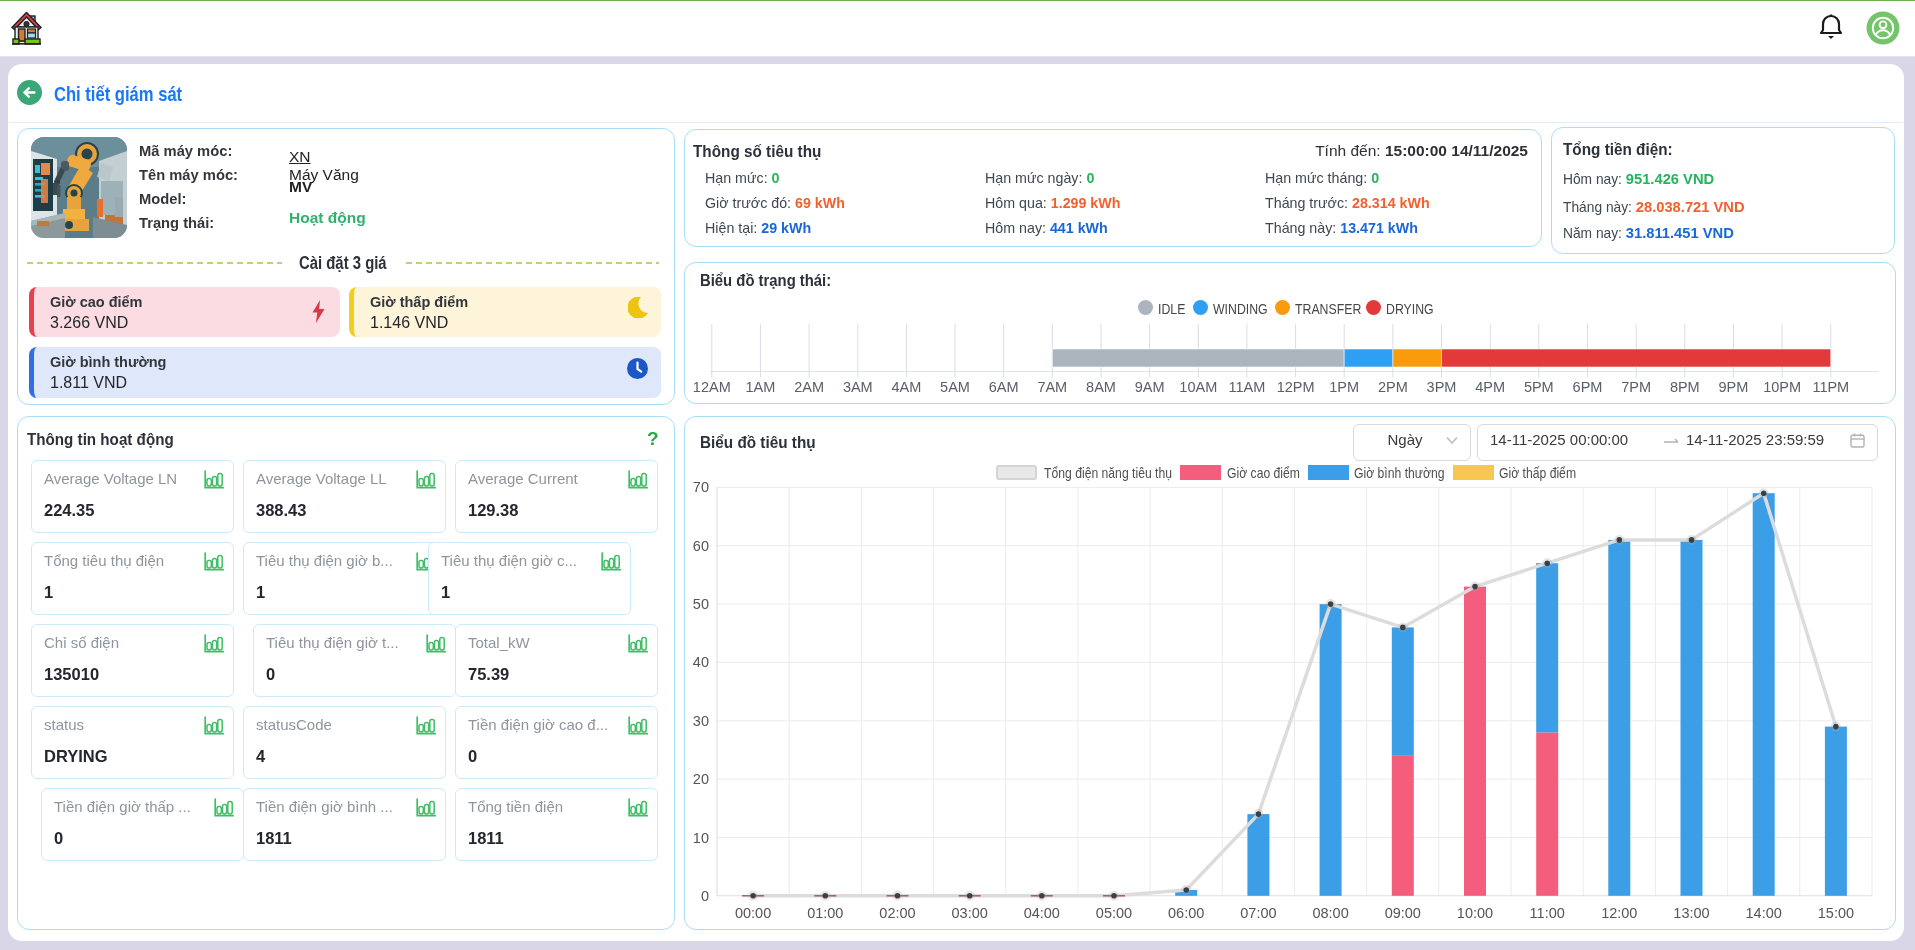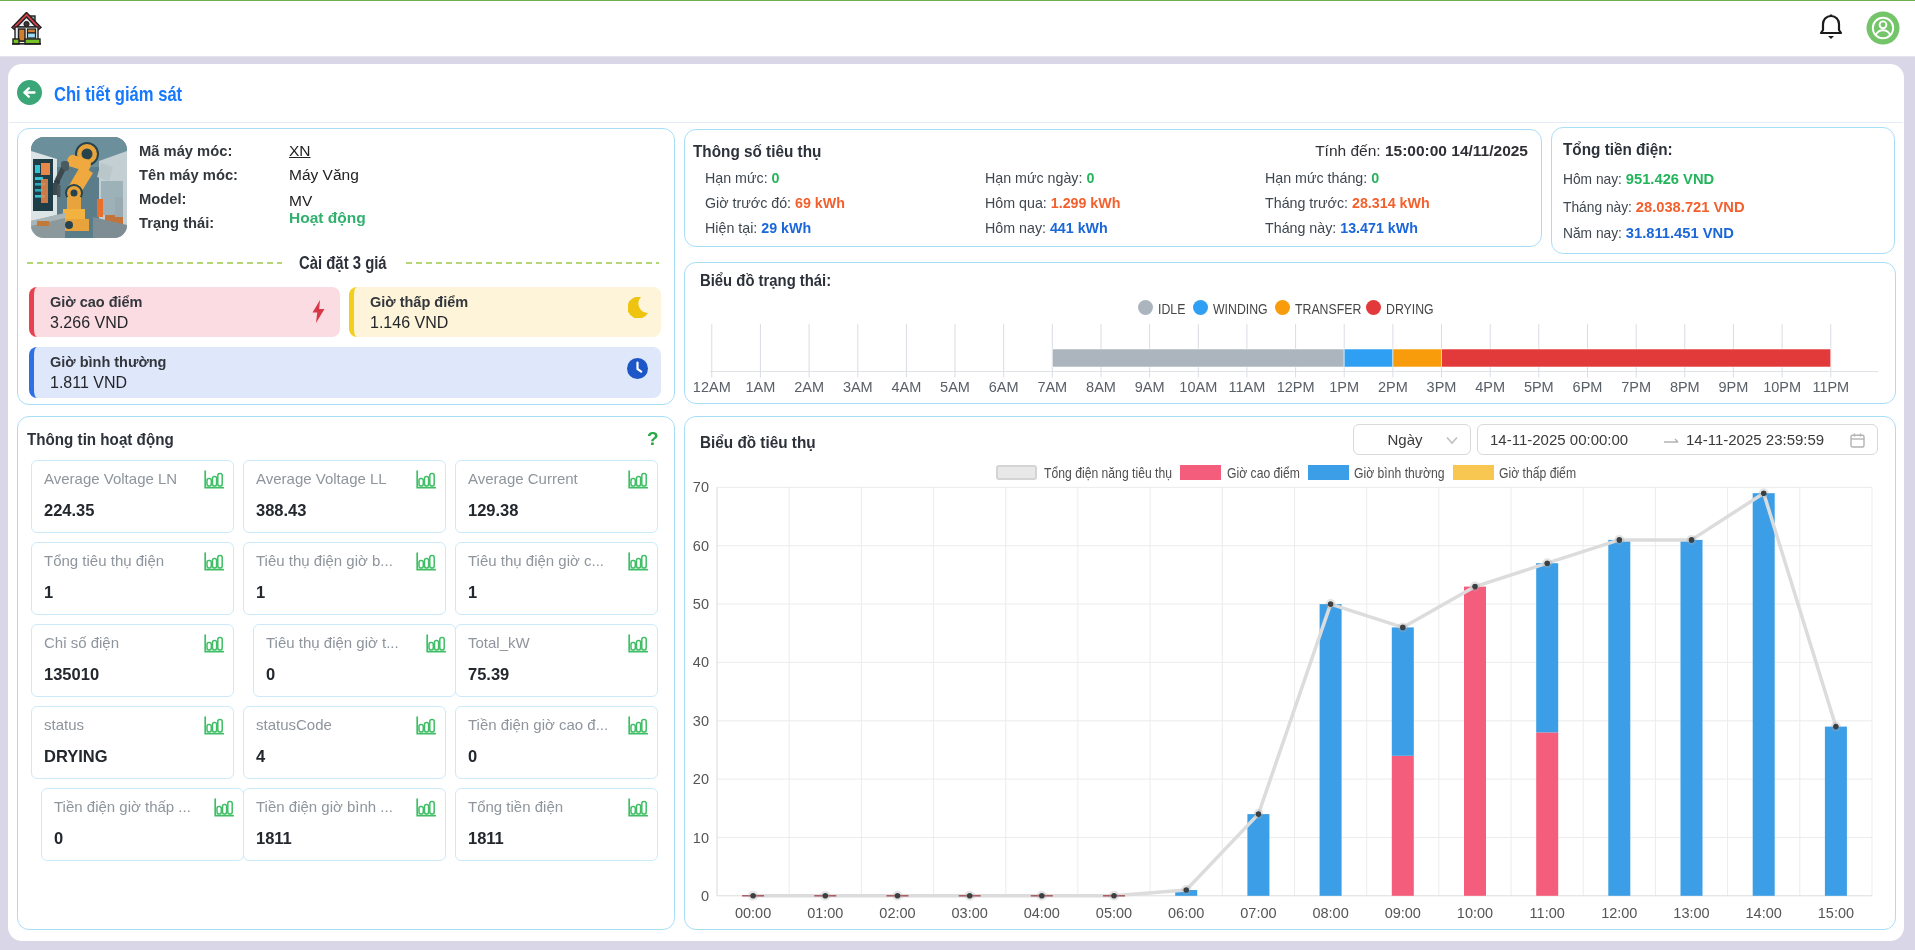--- a/index.html
+++ b/index.html
@@ -21,21 +21,21 @@
 .ilab { position:absolute; left:12px; top:9px; font-size:15px; color:#8f959d; white-space:nowrap; overflow:hidden; max-width:155px; }
 .ival { position:absolute; left:12px; top:40px; font-size:16.5px; font-weight:bold; color:#23272e; }
 .iic { position:absolute; right:9px; top:9px; }
 .srow { position:absolute; font-size:15px; color:#3f4750; white-space:nowrap; transform:scaleX(.95); transform-origin:0 50%; }
 .srow b { font-size:15px; }
 .grn { color:#24b45c; } .org { color:#f4602d; } .blu { color:#1a67d9; }
 .lgt { position:absolute; top:300px; font-size:15px; color:#464646; transform:scaleX(.82); transform-origin:0 50%; white-space:nowrap; }
 .lg2 { position:absolute; top:465px; font-size:14.5px; color:#4f4f4f; transform:scaleX(.84); transform-origin:0 50%; white-space:nowrap; }
 .dot { width:15px; height:15px; border-radius:50%; display:inline-block; margin-right:7px; vertical-align:-1px; }
 .sw { width:41px; height:15px; display:inline-block; margin-right:7px; vertical-align:-2px; }
-.ctrl { position:absolute; height:31px; border:1px solid #d9d9d9; border-radius:6px; background:#fff; font-size:15px; color:#3a3a3a; }
+.ctrl { position:absolute; height:37px; border:1px solid #d9d9d9; border-radius:6px; background:#fff; font-size:15px; color:#3a3a3a; }
 </style></head>
 <body>
 <div class="abs topbar"></div>
 <svg class="abs" style="left:11px;top:12px;" width="31" height="33" viewBox="0 0 31 33">
   <rect x="19" y="4" width="5" height="8" fill="#9fb6bd" stroke="#222" stroke-width="1.4"></rect>
   <path d="M15.5 1 L29 15 H2 Z" fill="#eceff1" stroke="#222" stroke-width="1.6"></path>
   <path d="M15.5 0.5 L30 15.5 L27.5 17.5 L15.5 5 L3.5 17.5 L1 15.5 Z" fill="#d9404a" stroke="#222" stroke-width="1.4"></path>
   <rect x="4" y="15" width="23" height="14" fill="#eceff1" stroke="#222" stroke-width="1.4"></rect>
   <circle cx="15.5" cy="12" r="2.6" fill="#3a3135" stroke="#222" stroke-width="1"></circle>
   <rect x="7.5" y="17" width="6.5" height="12" fill="#ce7f32" stroke="#222" stroke-width="1.4"></rect>
@@ -101,25 +101,25 @@
     <rect x="26" y="48" width="3.4" height="12" fill="#46545a"></rect>
   </g>
   <polygon points="0,84 34,76 34,101 0,101" fill="#8b989c"></polygon>
   <polygon points="0,84 34,76 34,81 0,89" fill="#aab5b8"></polygon>
   <rect x="6" y="84" width="12" height="5" fill="#c27a3a"></rect>
   <polygon points="62,80 96,88 96,101 62,101" fill="#7d8d93"></polygon>
   <rect x="66" y="62" width="6" height="18" fill="#e8702c"></rect>
   <rect x="84" y="60" width="8" height="20" fill="#99aab0"></rect>
 </svg>
 <div class="mlab" style="top:142px;">Mã máy móc:</div>
-<div class="mval" style="top:142px;text-decoration:underline;">XN</div>
+<div class="mval" style="top:148px;text-decoration:underline;">XN</div>
 <div class="mlab" style="top:166px;">Tên máy móc:</div>
 <div class="mval" style="top:166px;">Máy Văng</div>
 <div class="mlab" style="top:190px;">Model:</div>
-<div class="mval" style="top:192px;">MV</div>
+<div class="mval" style="top:178px;font-weight:bold;">MV</div>
 <div class="mlab" style="top:214px;">Trạng thái:</div>
 <div class="mval" style="top:209px;font-weight:bold;color:#33b06f;">Hoạt động</div>
 <div class="dash" style="left:27px;width:255px;"></div>
 <div class="dash" style="left:406px;width:253px;"></div>
 <div class="abs" style="left:299px;top:253px;font-size:17.5px;font-weight:bold;color:#2c313a;transform:scaleX(.85);transform-origin:0 50%;white-space:nowrap;">Cài đặt 3 giá</div>
 <div class="pbox" style="left:29px;top:287px;width:311px;height:50px;background:#fbdce2;border-left:5px solid #e8404e;">
   <div class="t">Giờ cao điểm</div>
     <div class="v">3.266 VND</div>
   <svg style="position:absolute;right:15px;top:13px;" width="13" height="23" viewBox="0 0 13 23">
       <path d="M8 0 L0.5 12.5 H5.2 L4 23 L12.5 9 H7.2 Z" fill="#d93848"></path>
@@ -187,21 +187,21 @@
 <div class="icard" style="left:243px;top:542px;">
     <div class="ilab">Tiêu thụ điện giờ b...</div>
     <div class="ival">1</div>
     <div class="iic"><svg width="20" height="20" viewBox="0 0 20 20">
         <path d="M1.2 1 V17.7 H19.3" fill="none" stroke="#3fbe66" stroke-width="1.7" stroke-linecap="round"></path>
         <rect x="3" y="8.6" width="4.3" height="7.3" rx="1.8" fill="none" stroke="#3fbe66" stroke-width="1.5"></rect>
         <rect x="8.5" y="6.4" width="4.1" height="9.5" rx="1.8" fill="none" stroke="#3fbe66" stroke-width="1.5"></rect>
         <rect x="13.8" y="3.5" width="4.4" height="12.4" rx="1.9" fill="none" stroke="#3fbe66" stroke-width="1.5"></rect>
       </svg></div>
   </div>
-<div class="icard" style="left:455px;top:542px;">
+<div class="icard" style="left:428px;top:542px;">
     <div class="ilab">Tiêu thụ điện giờ c...</div>
     <div class="ival">1</div>
     <div class="iic"><svg width="20" height="20" viewBox="0 0 20 20">
         <path d="M1.2 1 V17.7 H19.3" fill="none" stroke="#3fbe66" stroke-width="1.7" stroke-linecap="round"></path>
         <rect x="3" y="8.6" width="4.3" height="7.3" rx="1.8" fill="none" stroke="#3fbe66" stroke-width="1.5"></rect>
         <rect x="8.5" y="6.4" width="4.1" height="9.5" rx="1.8" fill="none" stroke="#3fbe66" stroke-width="1.5"></rect>
         <rect x="13.8" y="3.5" width="4.4" height="12.4" rx="1.9" fill="none" stroke="#3fbe66" stroke-width="1.5"></rect>
       </svg></div>
   </div>
 <div class="icard" style="left:31px;top:624px;">

